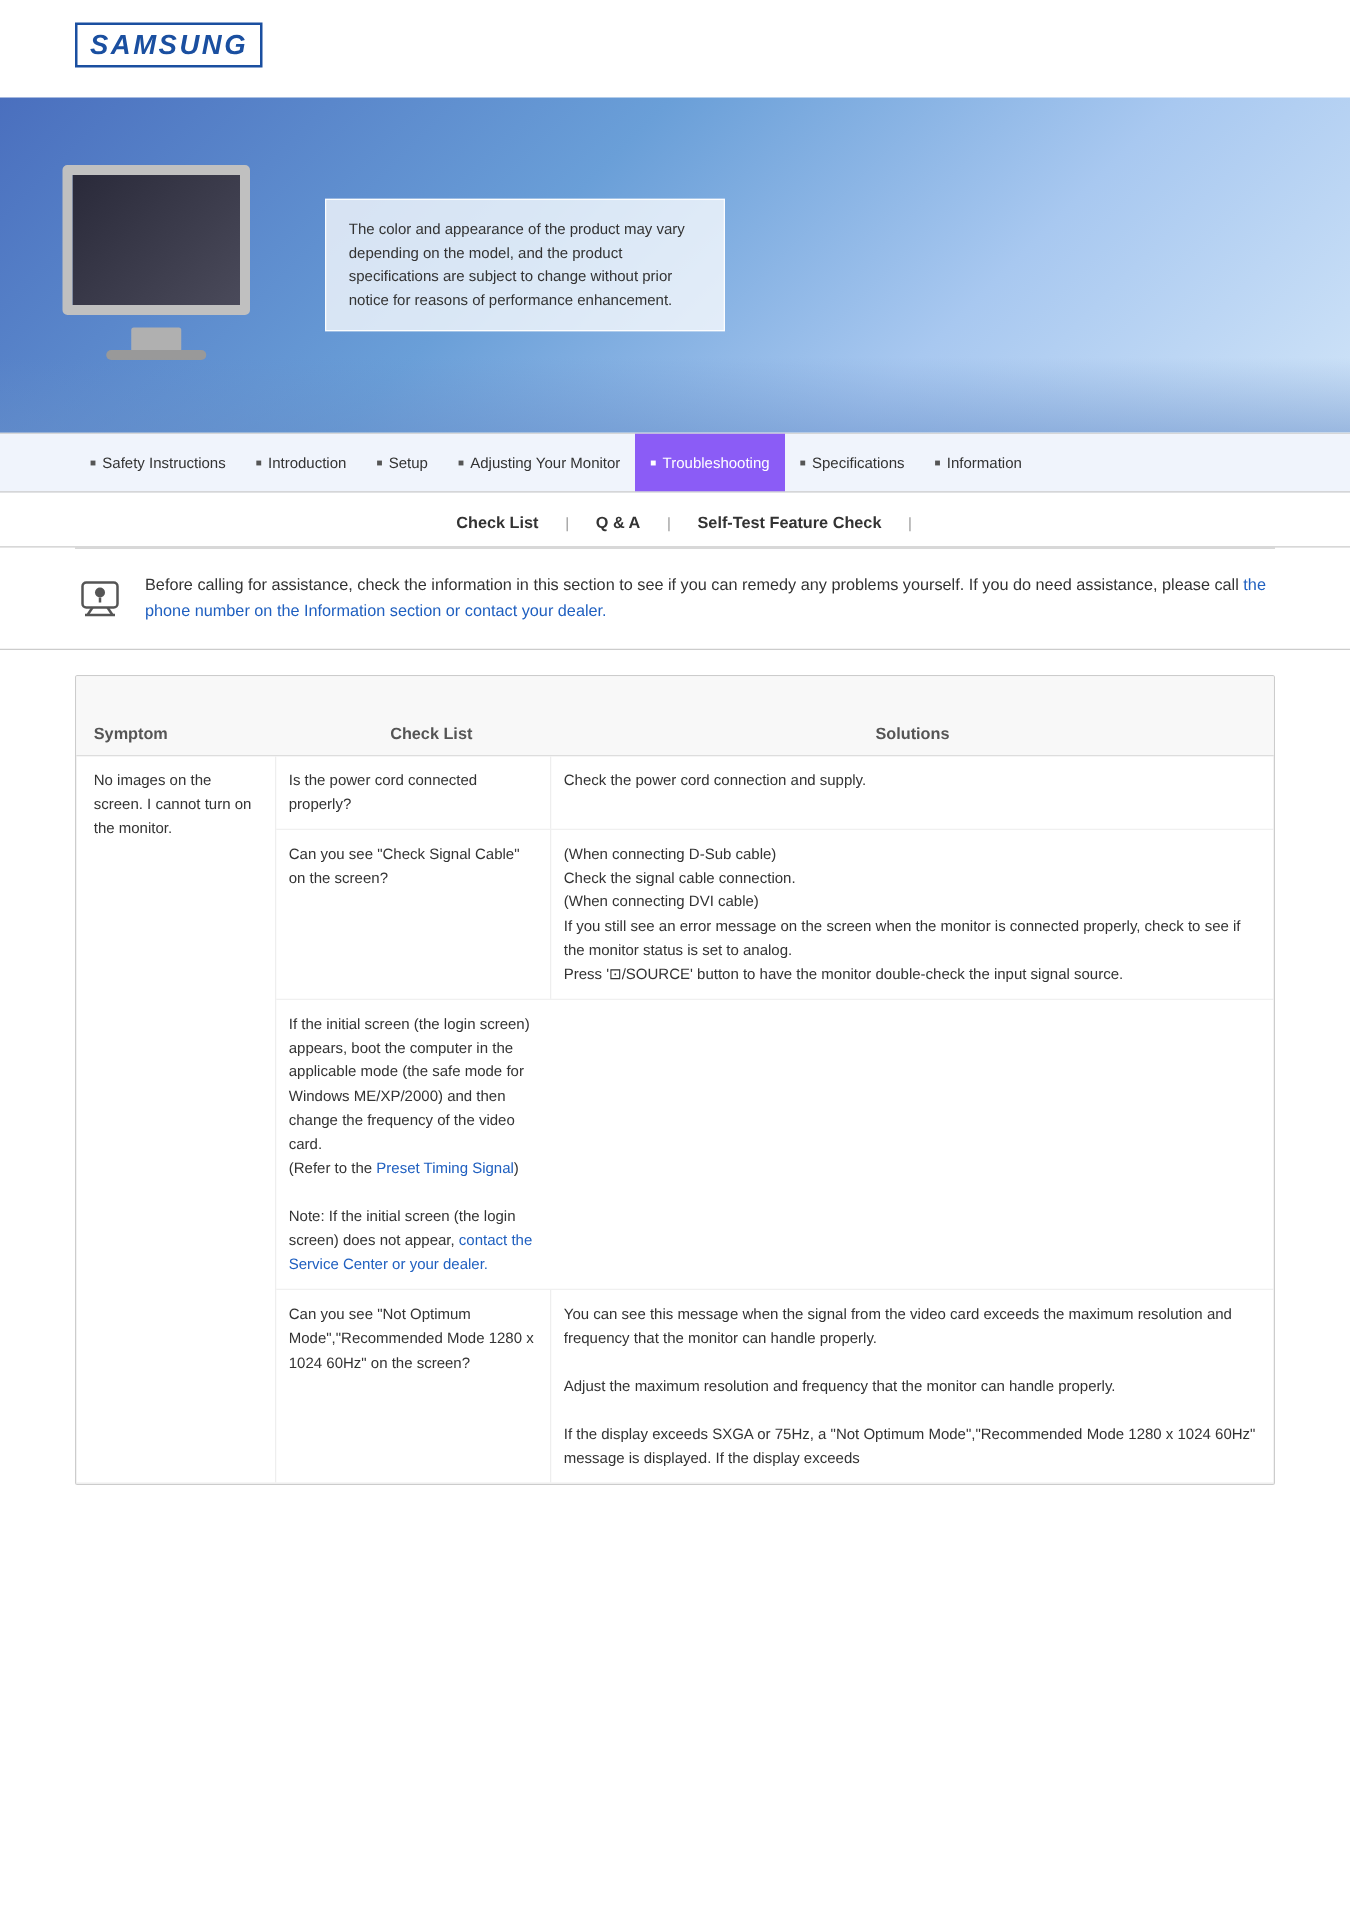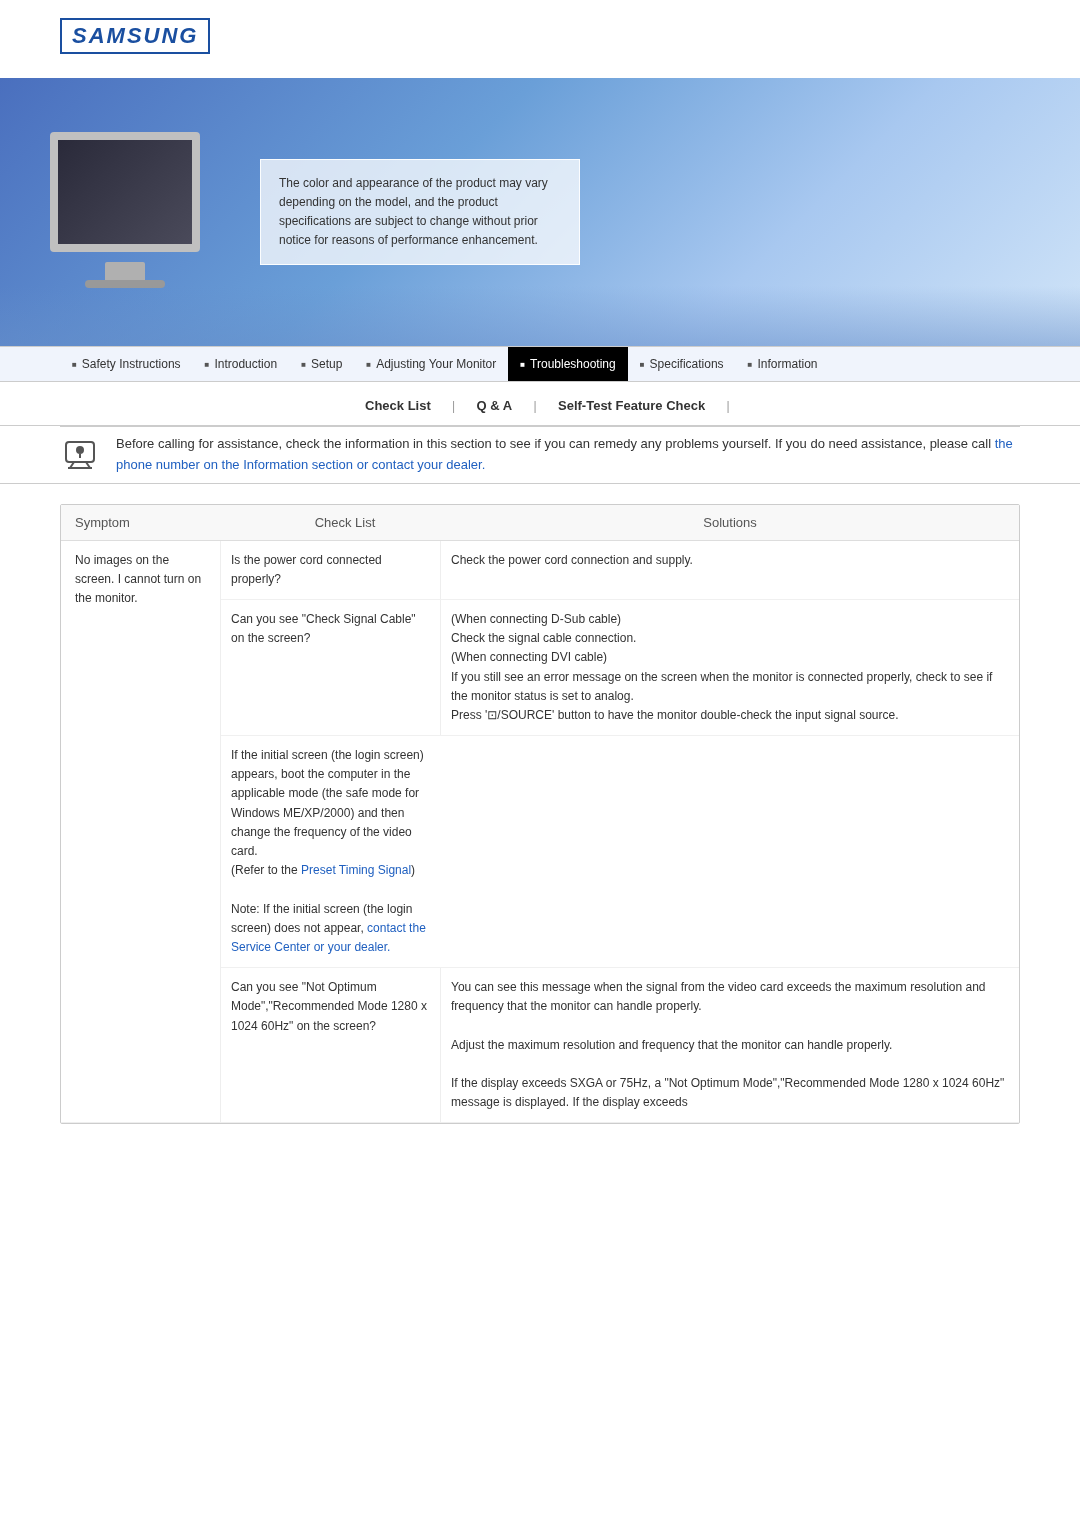--- a/index.html
+++ b/index.html
@@ -70,34 +70,34 @@
     }
 
     
     .nav-bar {
       background: #f0f4fc;
       border-top: 1px solid #ccc;
       border-bottom: 1px solid #ccc;
       padding: 0 60px;
       display: flex;
       align-items: center;
-      height: 36px;
+      height: 48px;
     }
     .nav-item {
       display: flex;
       align-items: center;
       padding: 0 12px;
       font-size: 12px;
       color: #333;
       cursor: pointer;
       height: 100%;
       white-space: nowrap;
     }
     .nav-item.active {
-      background: #000000;
+      background: #8b5cf6;
       color: #fff;
     }
     .nav-item::before {
       content: '■';
       font-size: 8px;
       margin-right: 5px;
       color: #555;
     }
     .nav-item.active::before { color: #fff; }
 
@@ -122,21 +122,21 @@
       font-size: 12px;
     }
 
     
     .divider { height: 1px; background: #ccc; margin: 0 60px; }
 
     
     .info-section {
       display: flex;
       align-items: flex-start;
-      padding: 7px 60px;
+      padding: 19px 60px;
       gap: 16px;
       border-bottom: 1px solid #ccc;
     }
     .info-icon {
       width: 40px;
       height: 40px;
       flex-shrink: 0;
       display: flex;
       align-items: center;
       justify-content: center;
@@ -154,22 +154,23 @@
     .table-header {
       display: grid;
       grid-template-columns: 160px 220px 1fr;
       background: #f8f8f8;
       border-bottom: 1px solid #ddd;
       padding: 10px 14px;
     }
     .th {
       font-size: 13px;
       color: #555;
-      font-weight: normal;
+      font-weight: bold;
       text-align: center;
+      margin-top: 28px;
     }
     .th:first-child { text-align: left; }
     .solution-link { color: #2060c0; text-decoration: none; }
 
     .row-group {
       display: grid;
       grid-template-columns: 160px 220px 1fr;
       border-bottom: 1px solid #eee;
     }
     .symptom-cell {

